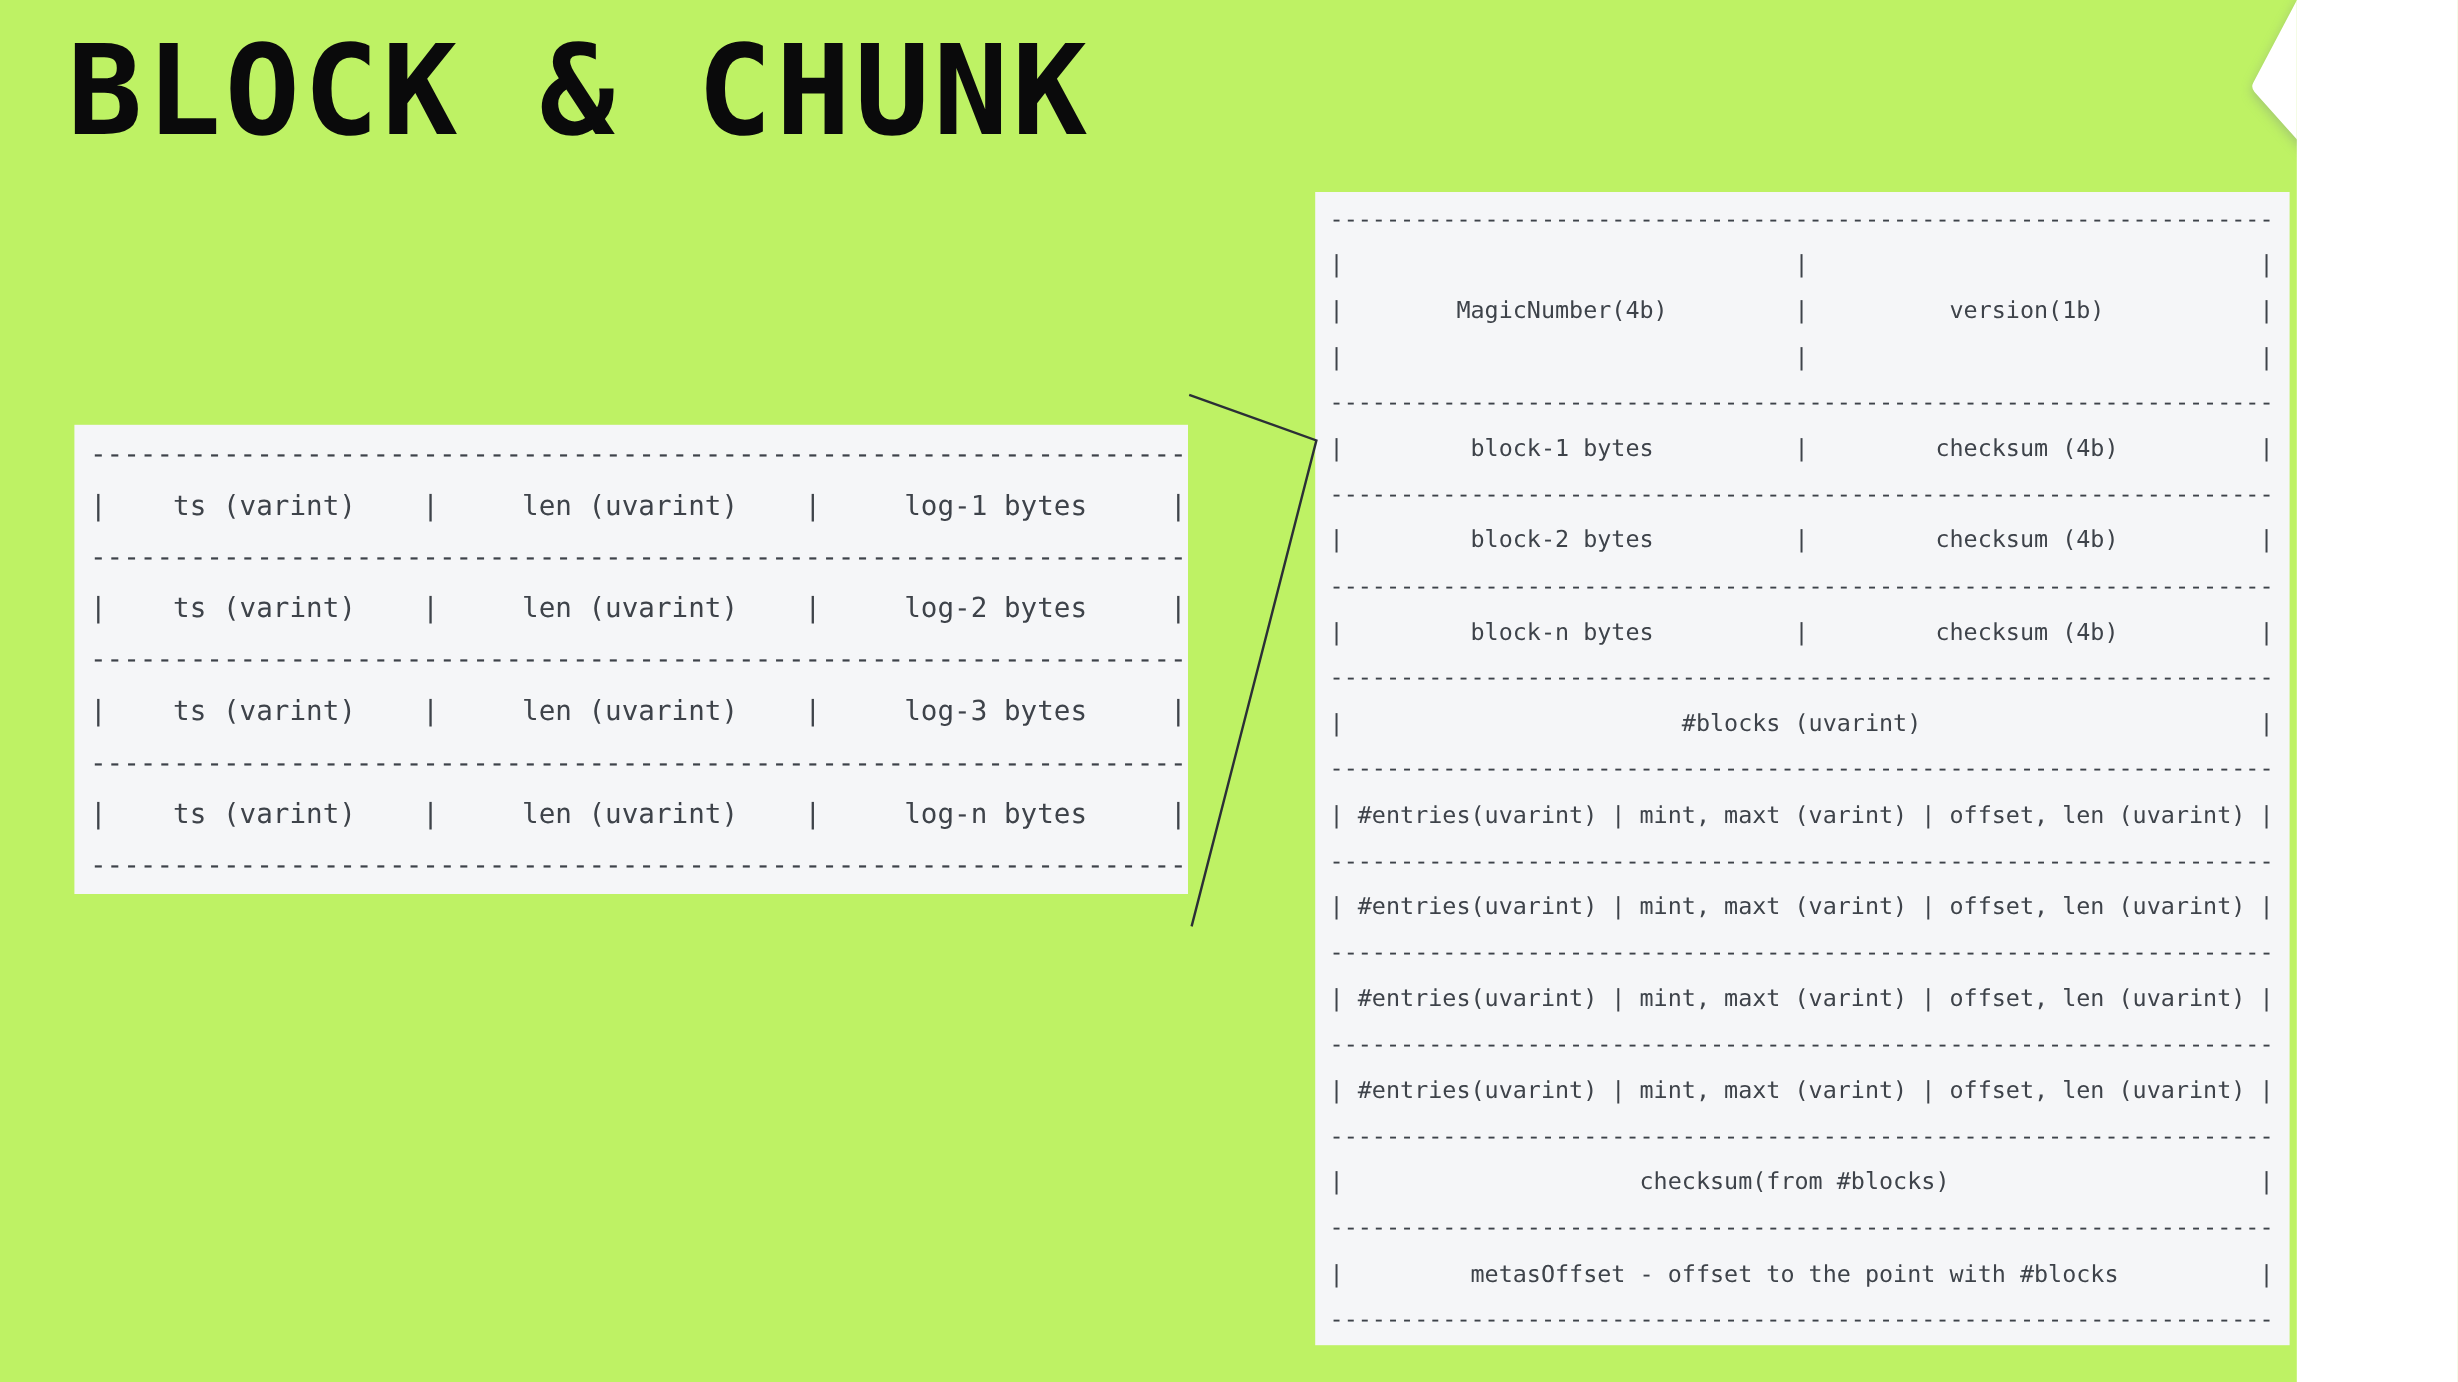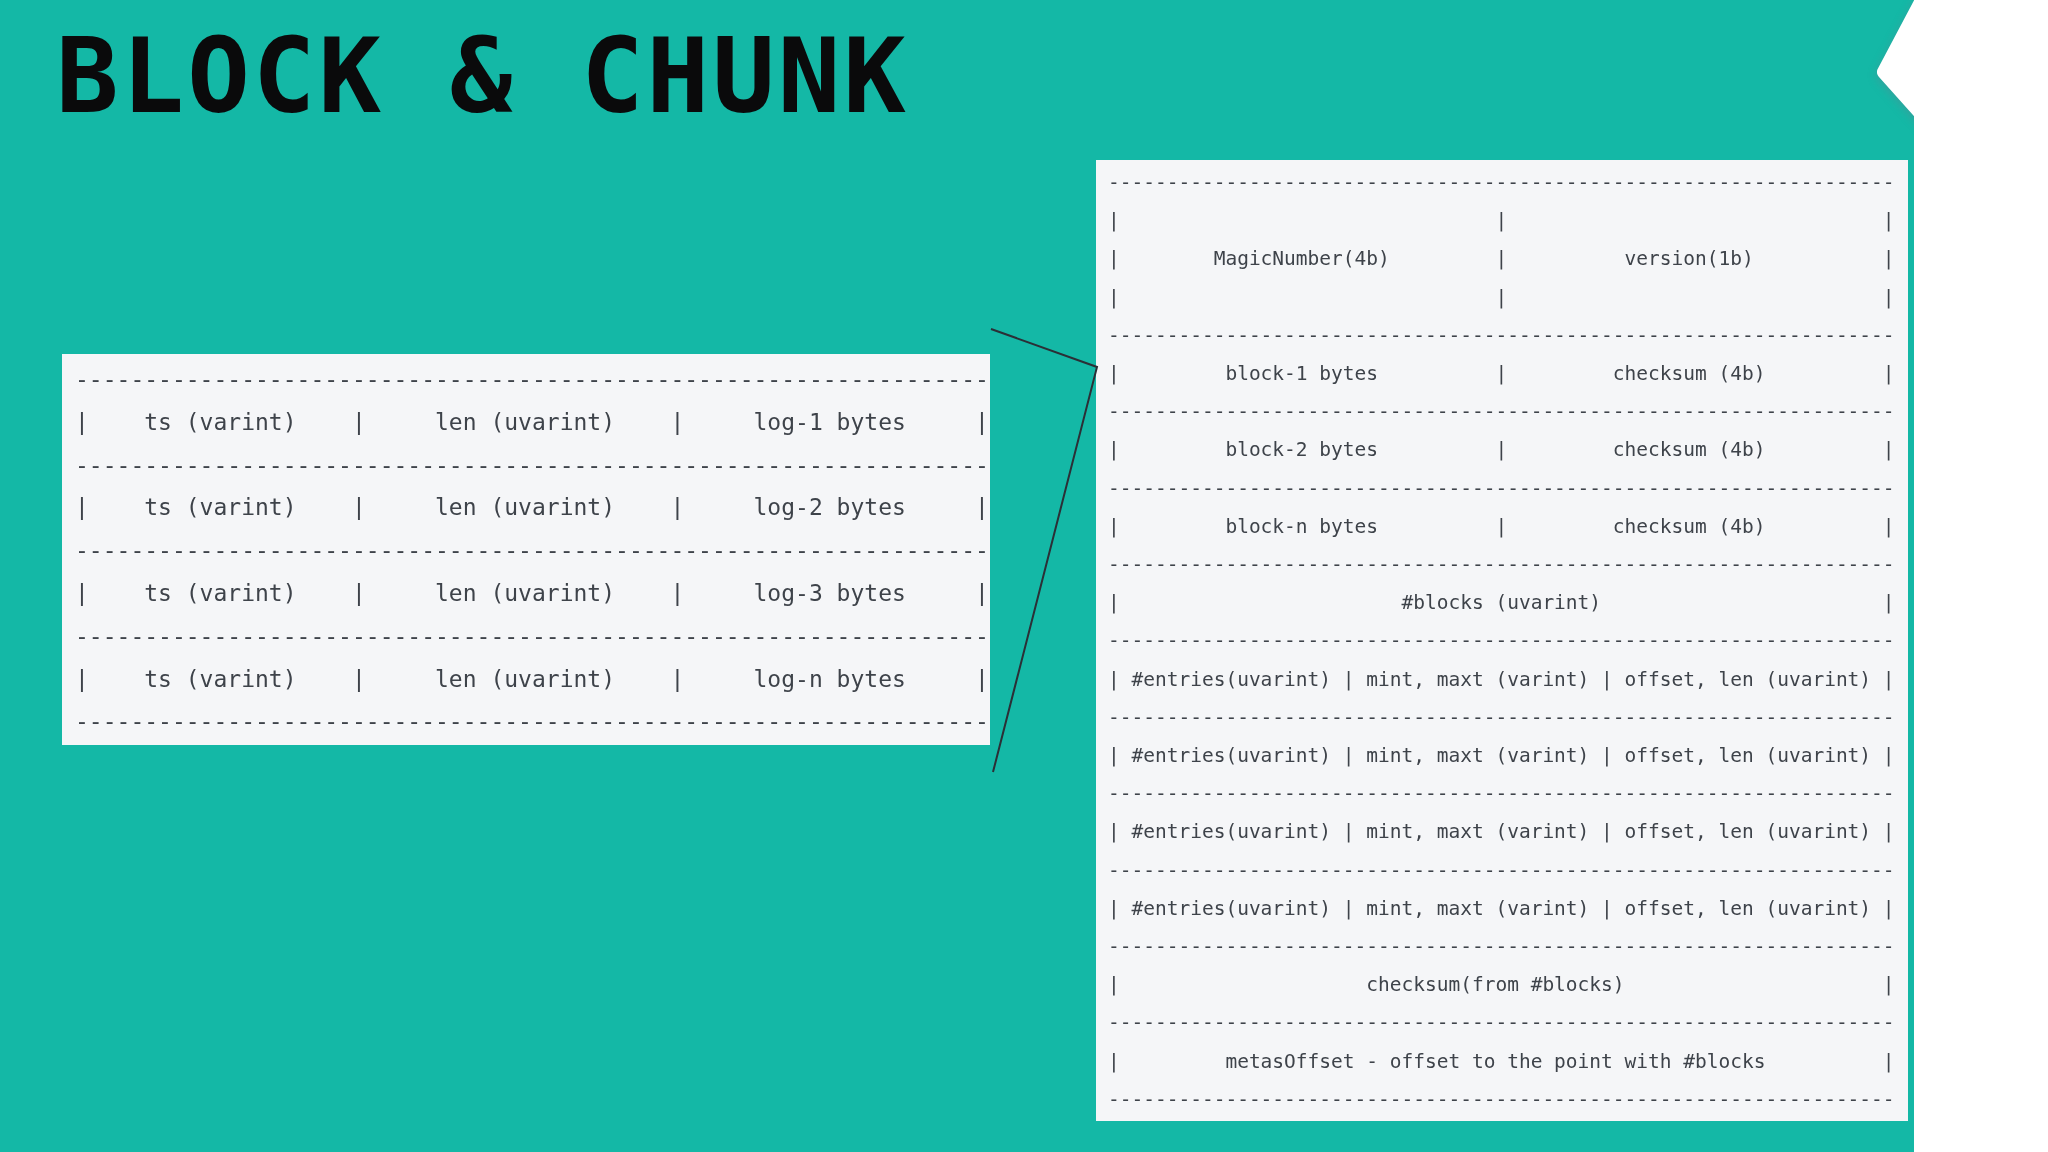--- a/index.html
+++ b/index.html
@@ -1,17 +1,17 @@
 <!DOCTYPE html>
 <html><head>
 <meta charset="utf-8">
 <style>
   html,body{margin:0;padding:0;background:#ffffff;}
   .slide{
-    position:relative;width:1914px;height:1152px;background:#14b8a6;
+    position:relative;width:1914px;height:1152px;background:#bef264;
     overflow:hidden;font-family:"DejaVu Sans Mono","Liberation Mono",monospace;
   }
   .title{
     position:absolute;left:56px;top:14px;margin:0;
     font-family:"DejaVu Sans Mono","Liberation Mono",monospace;
     font-weight:bold;font-size:104px;line-height:1.2;letter-spacing:3px;
     color:#0a0a0b;white-space:nowrap;
   }
   pre.ascii{
     position:absolute;margin:0;box-sizing:border-box;

